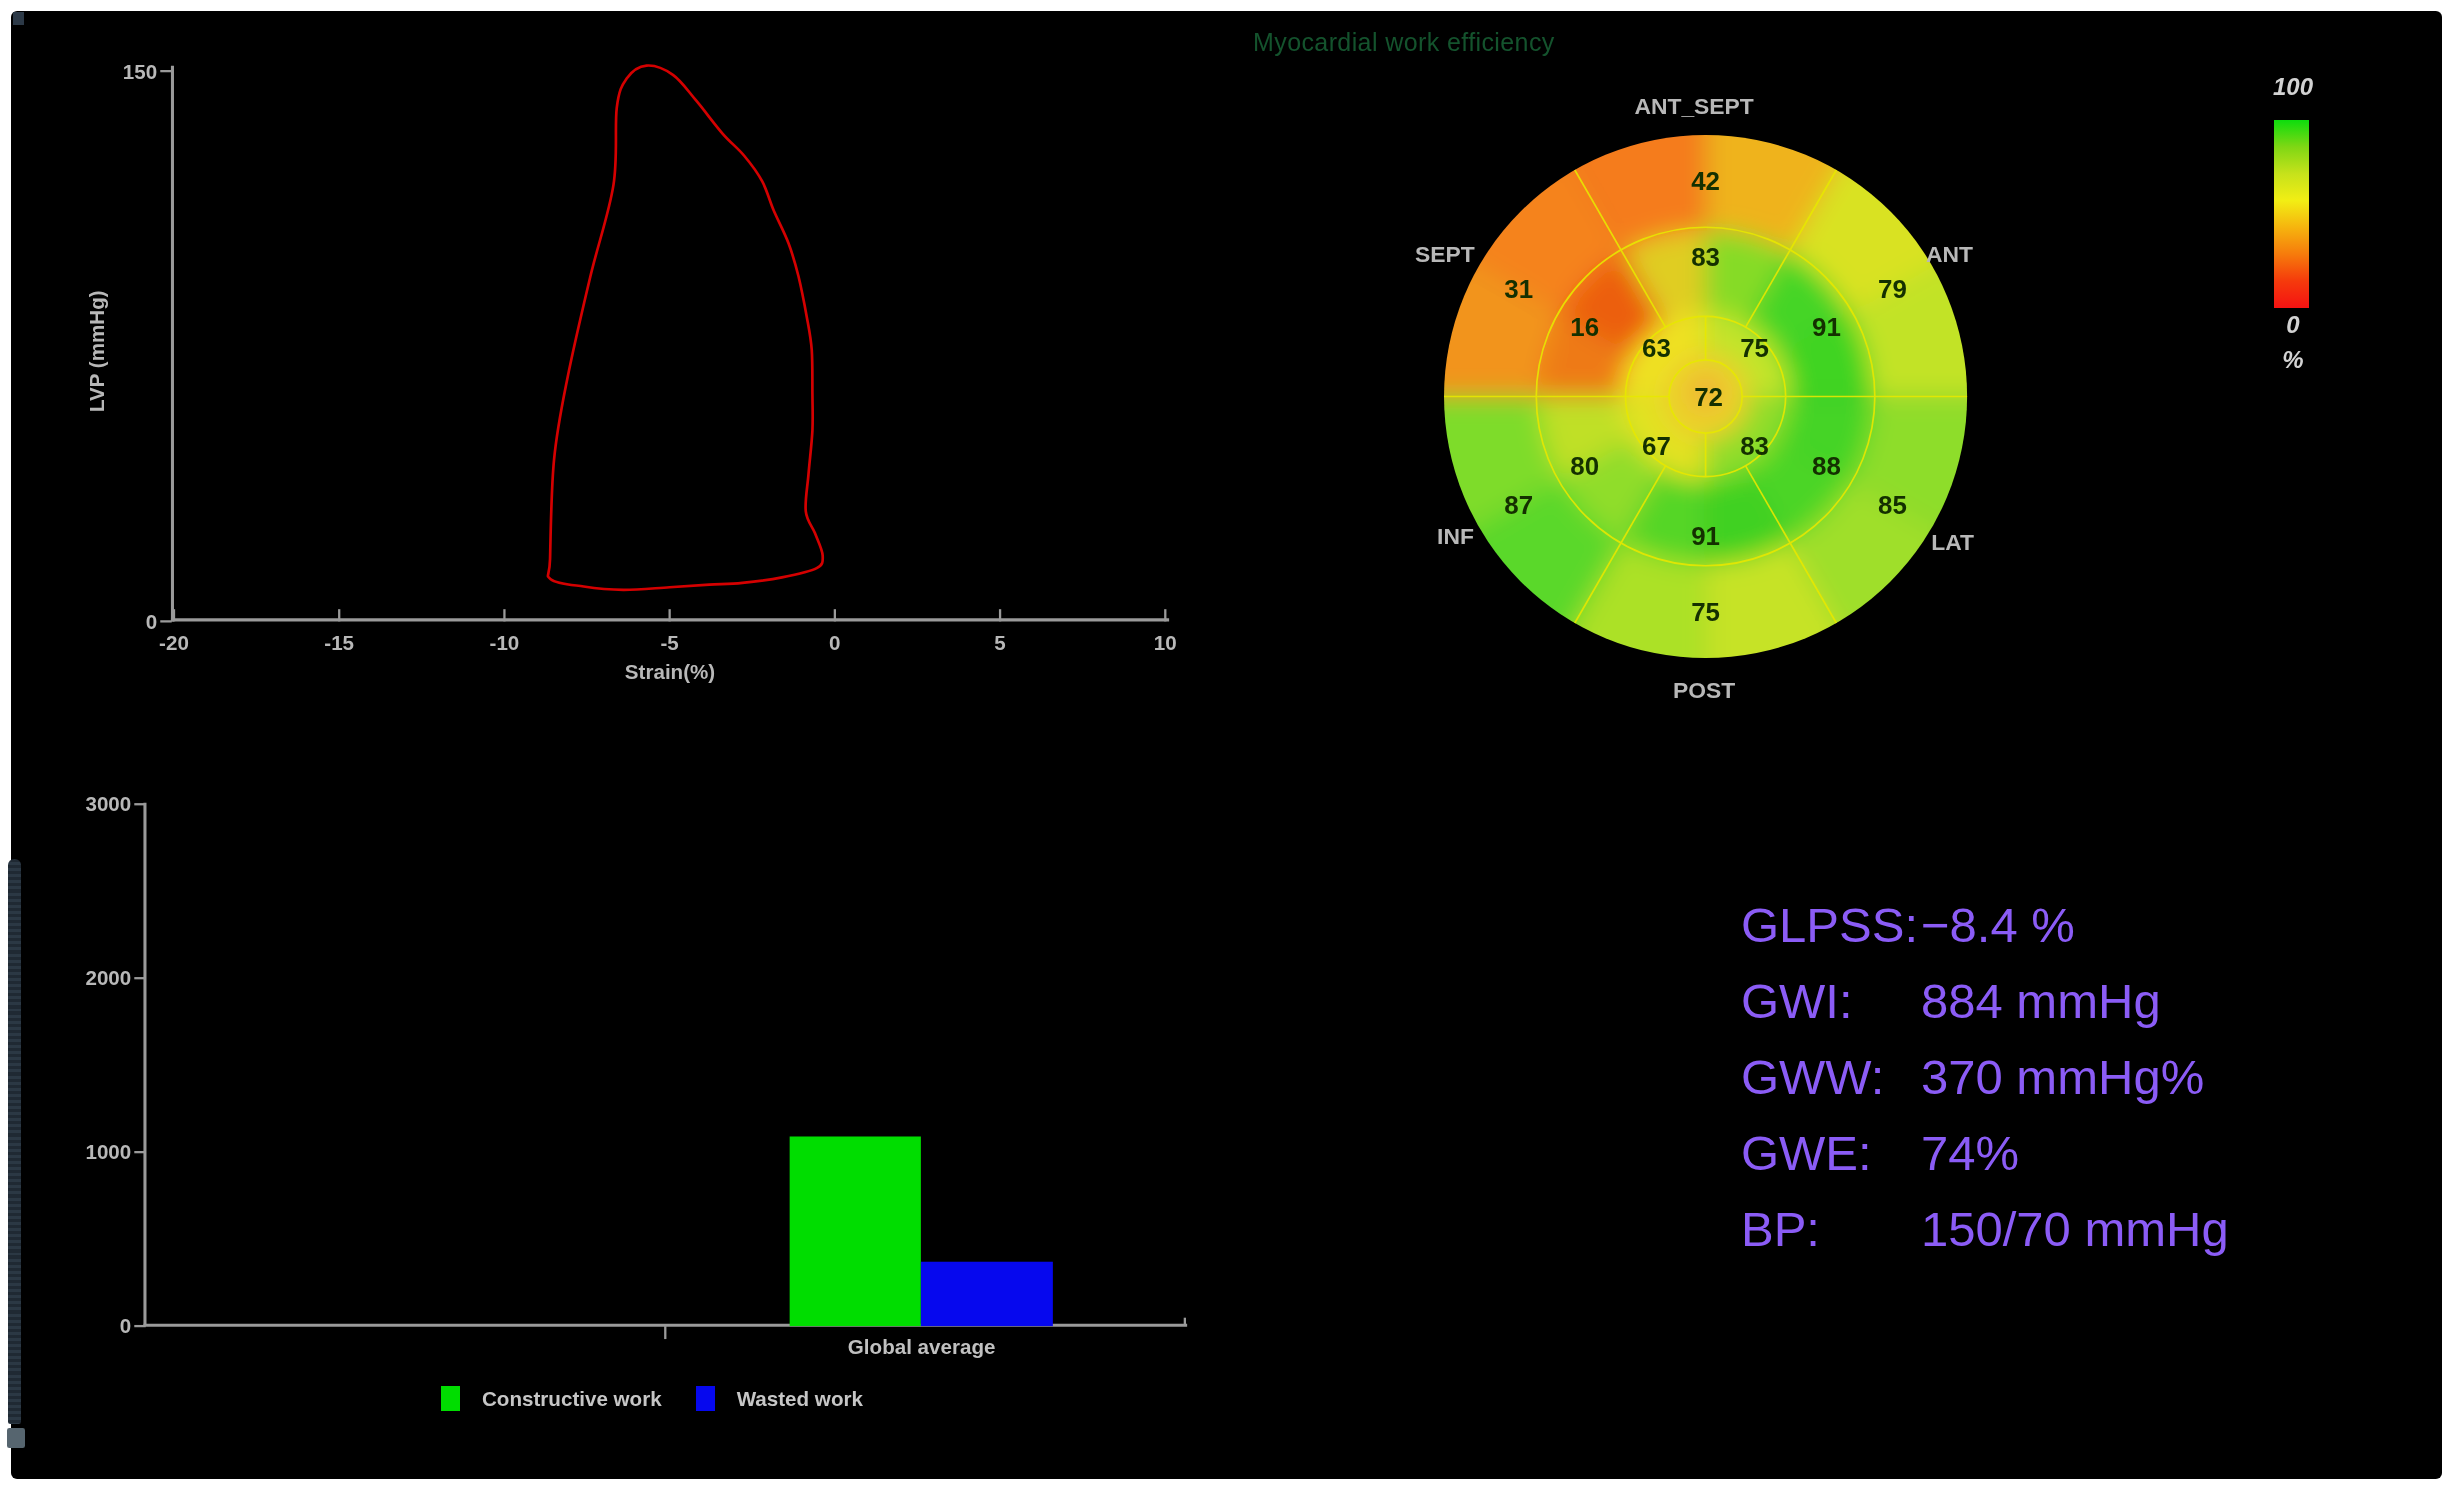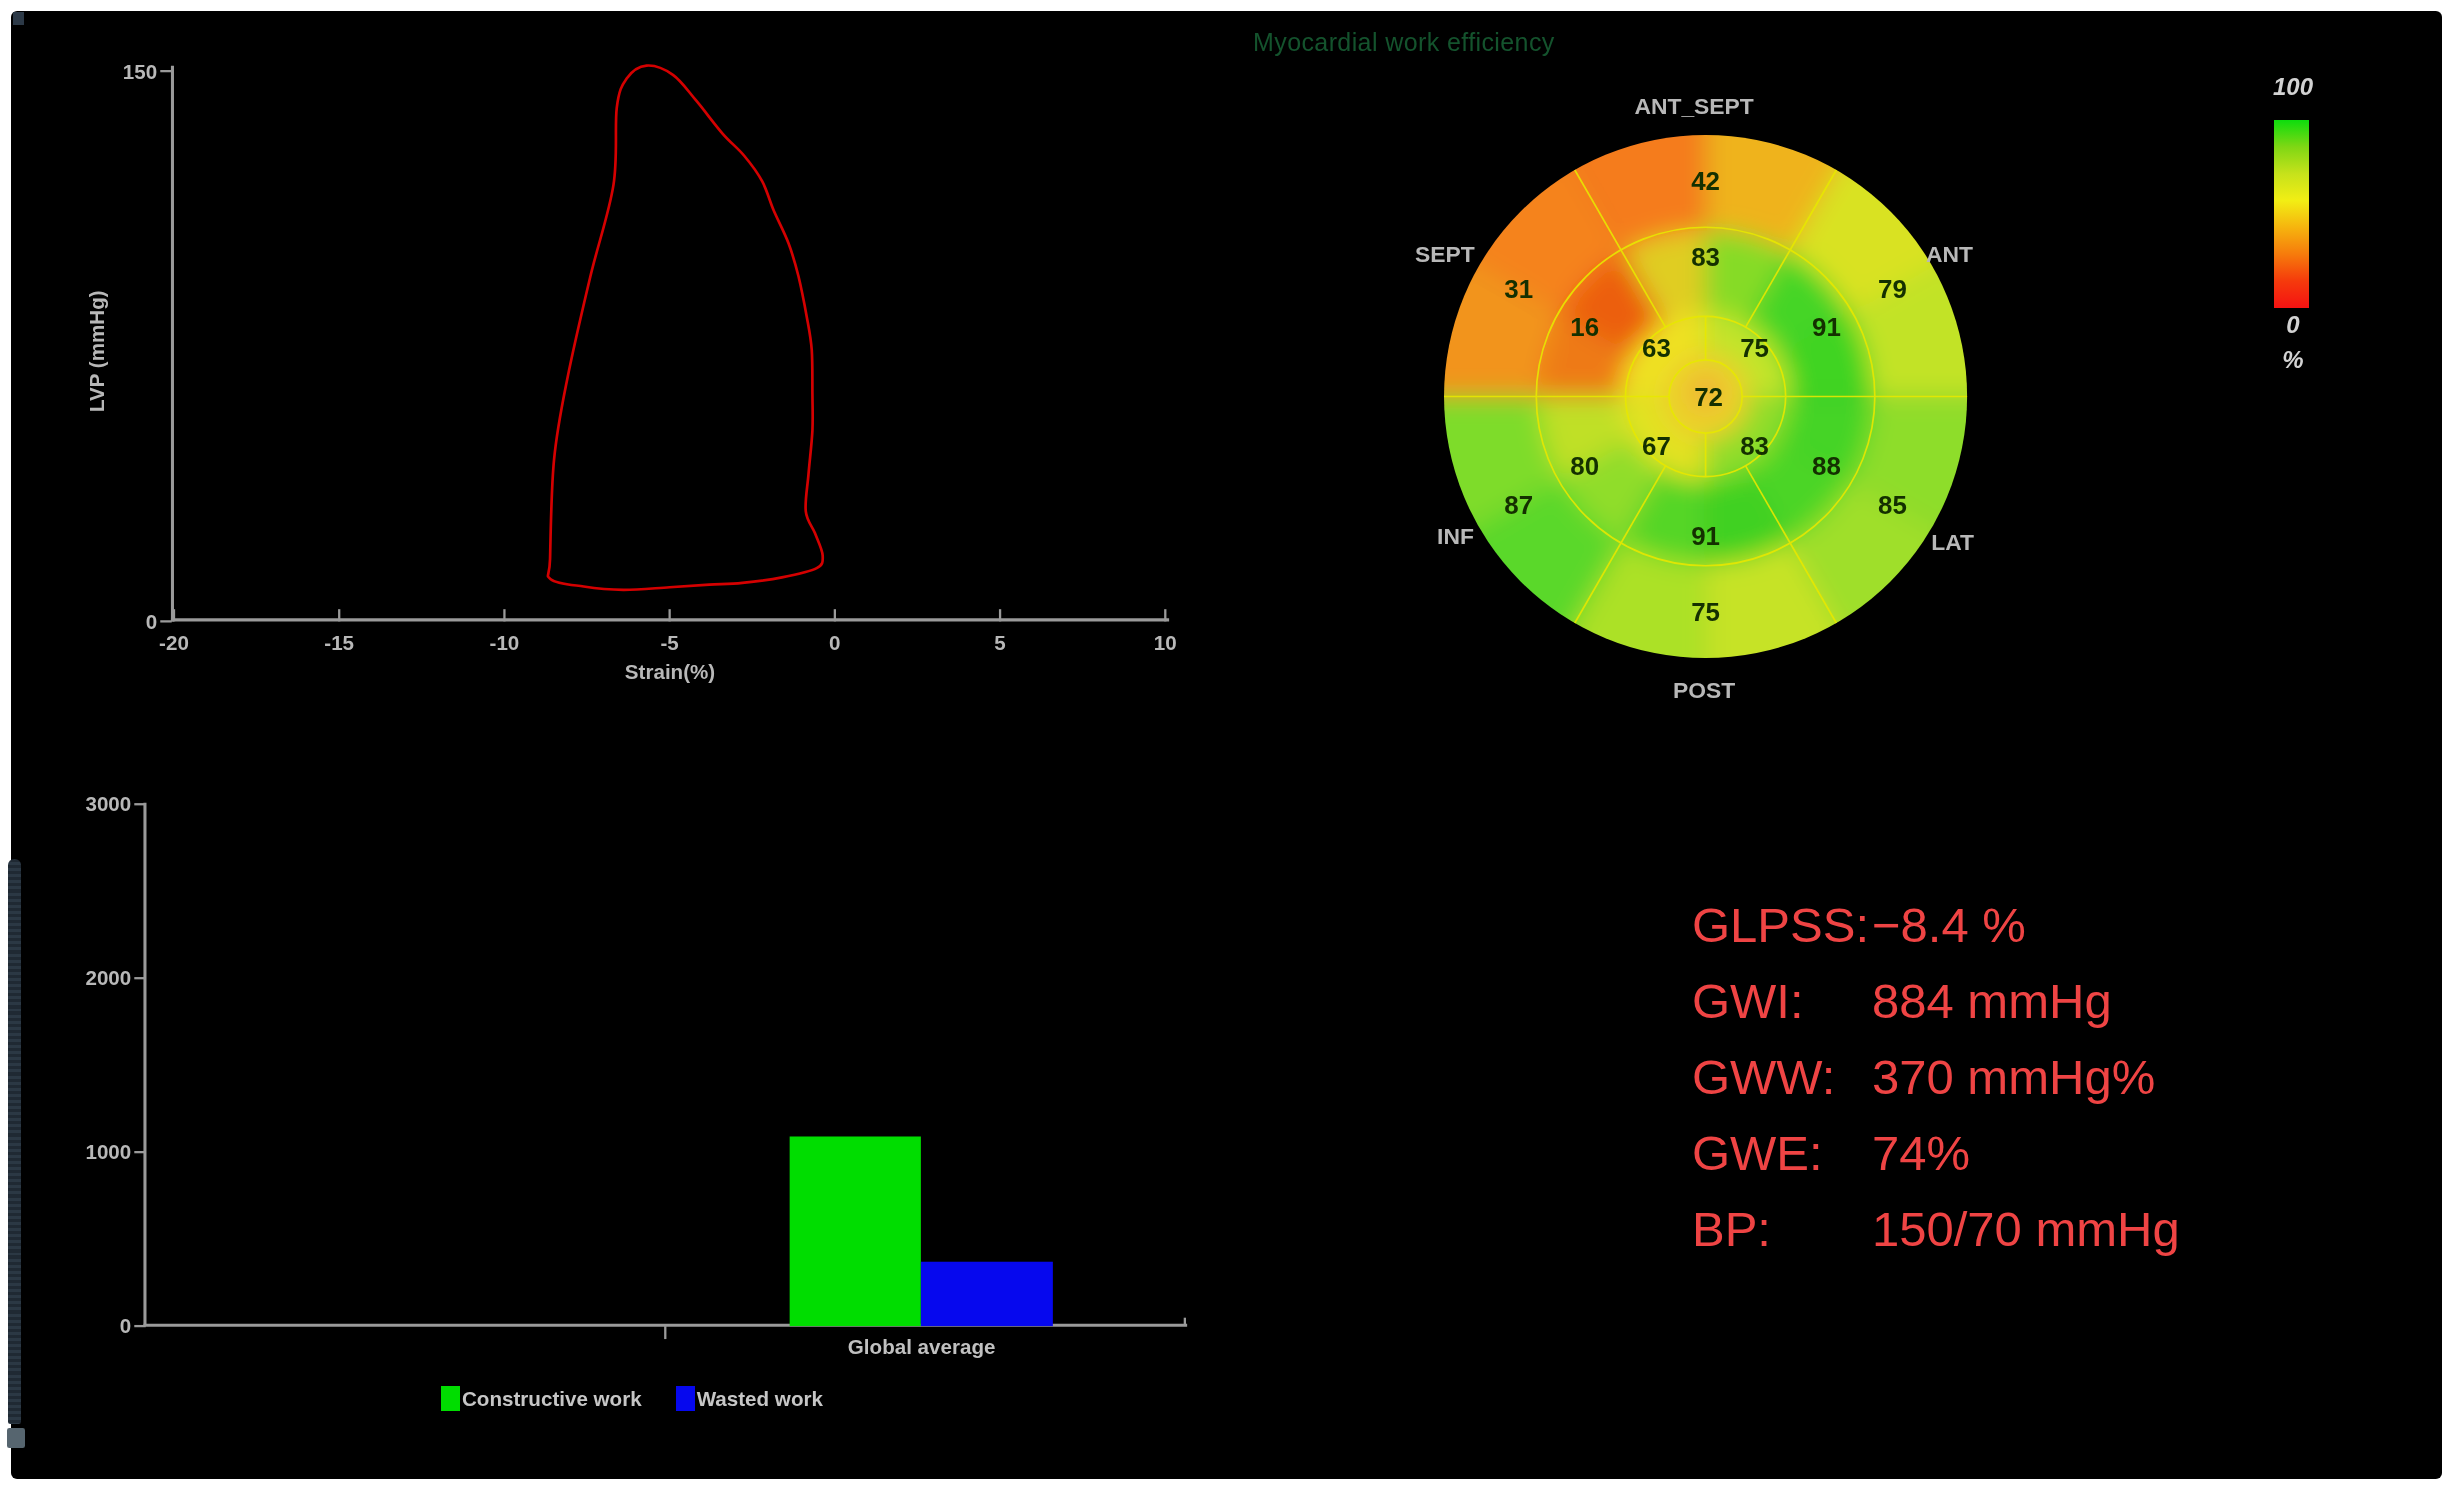--- a/index.html
+++ b/index.html
@@ -10,25 +10,25 @@
   .corner-chip{position:absolute;left:13px;top:12.2px;width:11.4px;height:13px;background:#2c3947;}
   .left-strip{position:absolute;left:8.4px;top:859px;width:13px;height:565px;border-radius:6.1px 6.1px 2.3px 2.3px;
       background:repeating-linear-gradient(180deg,#1f2933 0 3.1px,#2b3844 3.1px 6.1px);}
   .strip-thumb{position:absolute;left:6.9px;top:1428px;width:18.3px;height:20px;background:#56656f;border-radius:2.3px;}
   .bullseye-title{position:absolute;left:1253px;top:27.5px;font-size:25px;color:#14532d;letter-spacing:0.4px;}
   svg{position:absolute;}
   svg text{font-family:"Liberation Sans","DejaVu Sans",sans-serif;}
   .colorbar-wrap{position:absolute;left:2236px;top:73px;width:114px;}
   .cbar{position:absolute;left:38px;top:47px;width:35px;height:188px;}
   .cbar-label{position:absolute;width:114px;text-align:center;color:#d2d2d2;font-size:24px;font-weight:600;font-style:italic;}
-  .stats{position:absolute;left:1692px;top:887px;width:717px;color:#ef4444;font-size:49px;}
+  .stats{position:absolute;left:1741px;top:887px;width:717px;color:#8b5cf6;font-size:49px;}
   .stat-row{height:76px;line-height:76px;white-space:nowrap;}
   .stat-label{display:inline-block;width:180px;}
   .legend{position:absolute;left:441px;top:1386px;display:flex;gap:34px;align-items:center;}
-  .legend-item{display:flex;align-items:center;gap:2px;}
+  .legend-item{display:flex;align-items:center;gap:22px;}
   .legend-swatch{width:19px;height:25px;}
   .legend-label{font-size:20.6px;font-weight:bold;color:#c6c6c6;}
 </style>
 </head>
 <body>
 
 <div class="page">
   <div class="panel"></div>
   <div class="content">
 

